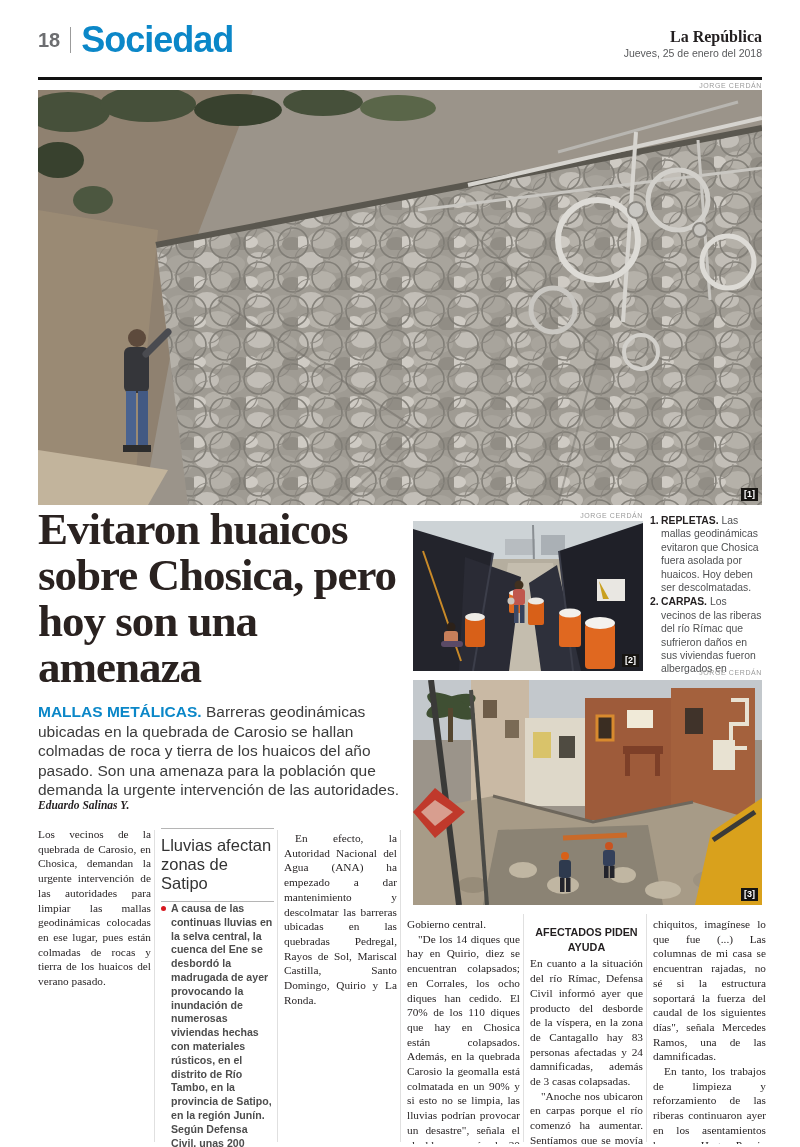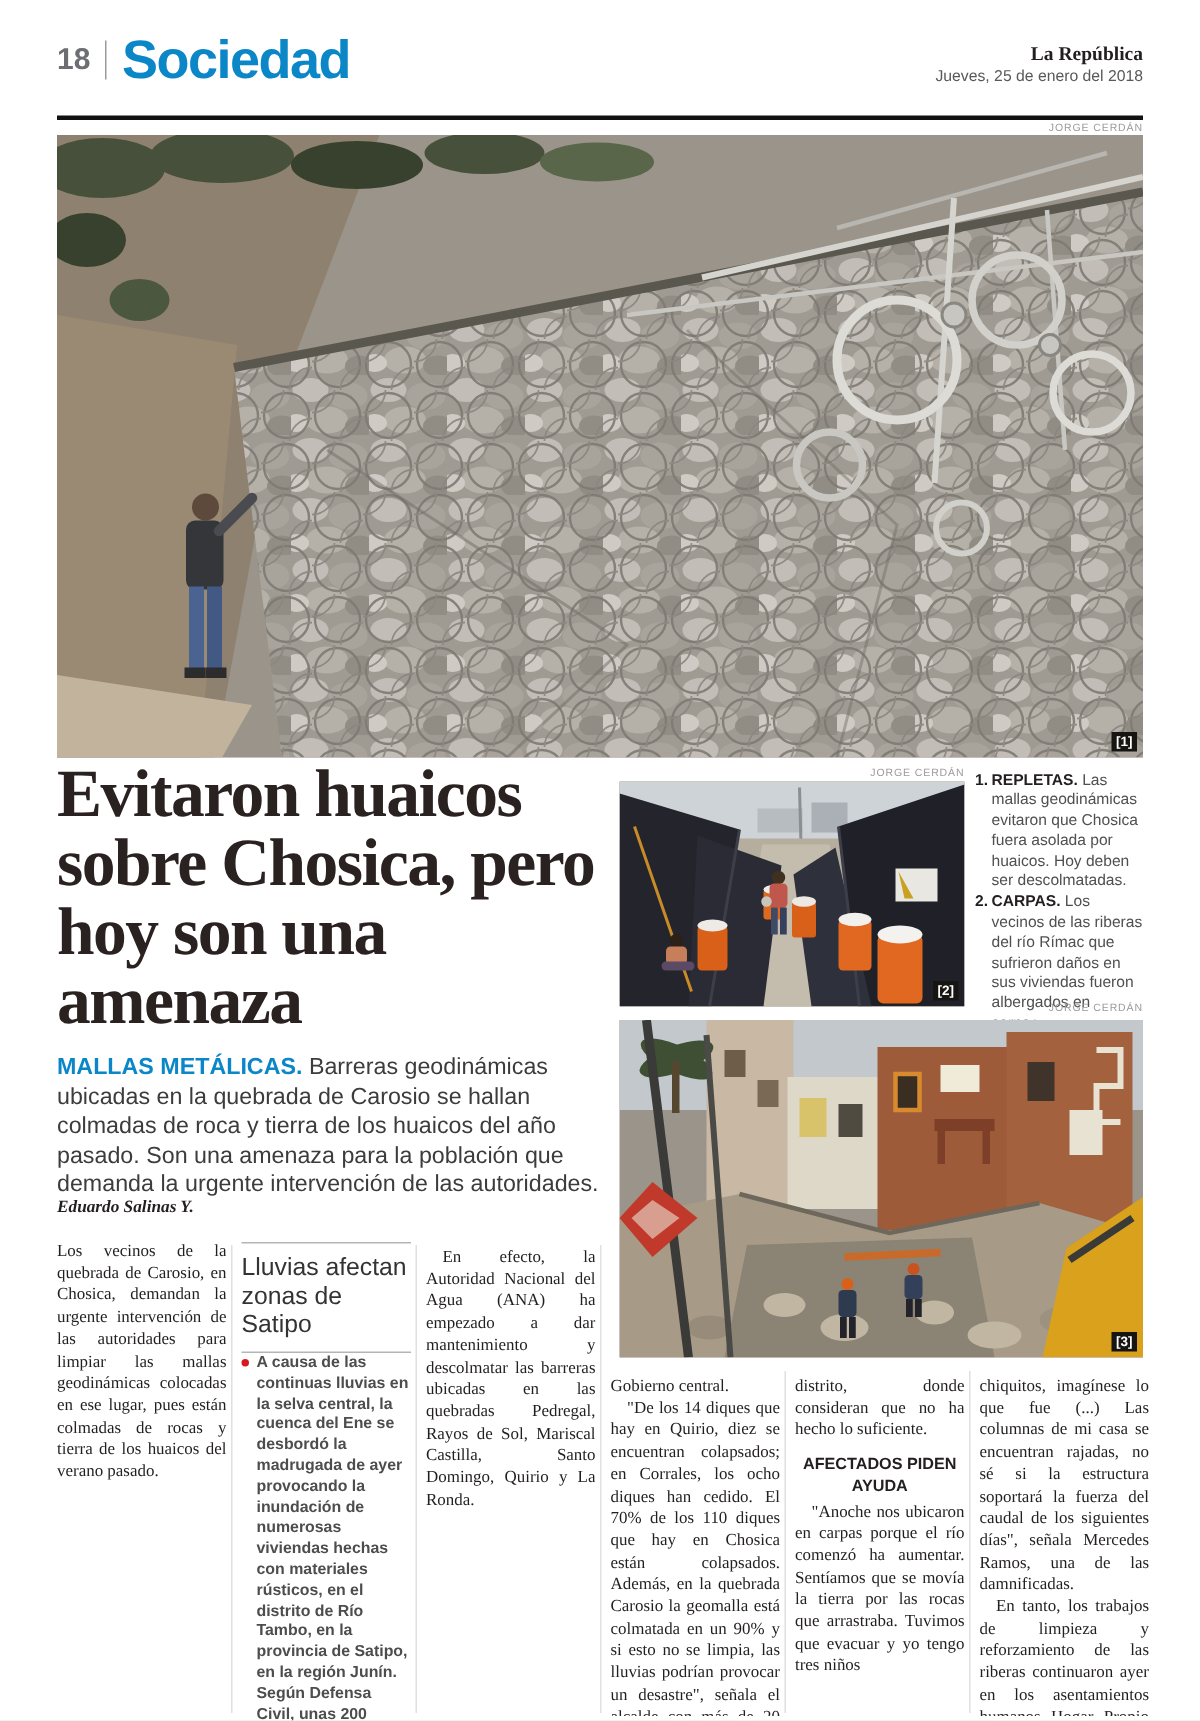--- a/index.html
+++ b/index.html
@@ -8,21 +8,21 @@
   .abs{position:absolute;gap:16px;}
 
   
   .masthead{left:38px;top:22px;width:724px;height:50px;display:flex;justify-content:space-between;align-items:flex-start;}
   .mast-left{display:flex;align-items:center;gap:10px;}
   .pagenum{font-family:"Liberation Sans",sans-serif;font-weight:bold;font-size:20px;color:#6d6e71;}
   .mast-divider{width:1px;height:26px;background:#9b9b9b;}
   .section-title{font-family:"Liberation Sans",sans-serif;font-weight:bold;font-size:36px;line-height:36px;
                  color:#0b87c8;letter-spacing:-1px;}
   .mast-right{text-align:right;padding-top:6px;}
-  .paper-name{font-family:"Liberation Serif",serif;font-weight:bold;font-size:13px;color:#231f20;}
+  .paper-name{font-family:"Liberation Serif",serif;font-weight:bold;font-size:16px;color:#231f20;}
   .issue-date{font-family:"Liberation Sans",sans-serif;font-size:10.5px;color:#58595b;margin-top:1px;}
   .head-rule{left:38px;top:77px;width:724px;height:3px;background:#111;}
 
   
   .credit{font-family:"Liberation Sans",sans-serif;font-size:7px;letter-spacing:.6px;color:#9b9b9b;text-align:right;}
   .credit-main{left:38px;top:82px;width:724px;}
   .credit-tents{left:413px;top:512px;width:230px;}
   .credit-damage{left:413px;top:669px;width:349px;}
   figure.photo{margin:0;overflow:hidden;background:#9b948a;}
   .photo svg{display:block;width:100%;height:100%;}
@@ -314,22 +314,22 @@
   </aside>
 
   <div class="abs col col3">
       <p class="indent">En efecto, la Autoridad Nacional del Agua (ANA) ha empezado a dar mantenimiento y descolmatar las barreras ubicadas en las quebradas Pedregal, Rayos de Sol, Mariscal Castilla, Santo Domingo, Quirio y La Ronda.</p>
     </div>
   <div class="abs col col4">
       <p>Gobierno central.</p>
       <p class="indent">"De los 14 diques que hay en Quirio, diez se encuentran colapsados; en Corrales, los ocho diques han cedido. El 70% de los 110 diques que hay en Chosica están colapsados. Además, en la quebrada Carosio la geomalla está colmatada en un 90% y si esto no se limpia, las lluvias podrían provocar un desastre", señala el alcalde con más de 20 años en el cargo.</p>
     </div>
   <div class="abs col col5">
-      <p>distrito, donde consideran que no ha hecho lo suficiente.</p>
       <h3 class="col-subhead">AFECTADOS PIDEN AYUDA</h3>
+      <p>En cuanto a la situación del río Rímac, Defensa Civil informó ayer que producto del desborde de la víspera, en la zona de Cantagallo hay 83 personas afectadas y 24 damnificadas, además de 3 casas colapsadas.</p>
       <p class="indent">"Anoche nos ubicaron en carpas porque el río comenzó ha aumentar. Sentíamos que se movía la tierra por las rocas que arrastraba. Tuvimos que evacuar y yo tengo tres niños</p>
     </div>
   <div class="abs col col6">
       <p>chiquitos, imagínese lo que fue (...) Las columnas de mi casa se encuentran rajadas, no sé si la estructura soportará la fuerza del caudal de los siguientes días", señala Mercedes Ramos, una de las damnificadas.</p>
       <p class="indent">En tanto, los trabajos de limpieza y reforzamiento de las riberas continuaron ayer en los asentamientos humanos Hogar Propio y Cantagallo. La fuerza de las aguas derrumbó parte del muro de contención que estaba siendo construido en la zona.</p>
     </div>
 
   <div class="abs vrule" style="left:154px;top:830px;height:312px;"></div>
   <div class="abs vrule" style="left:277px;top:830px;height:312px;"></div>
   <div class="abs vrule" style="left:400px;top:830px;height:312px;"></div>

